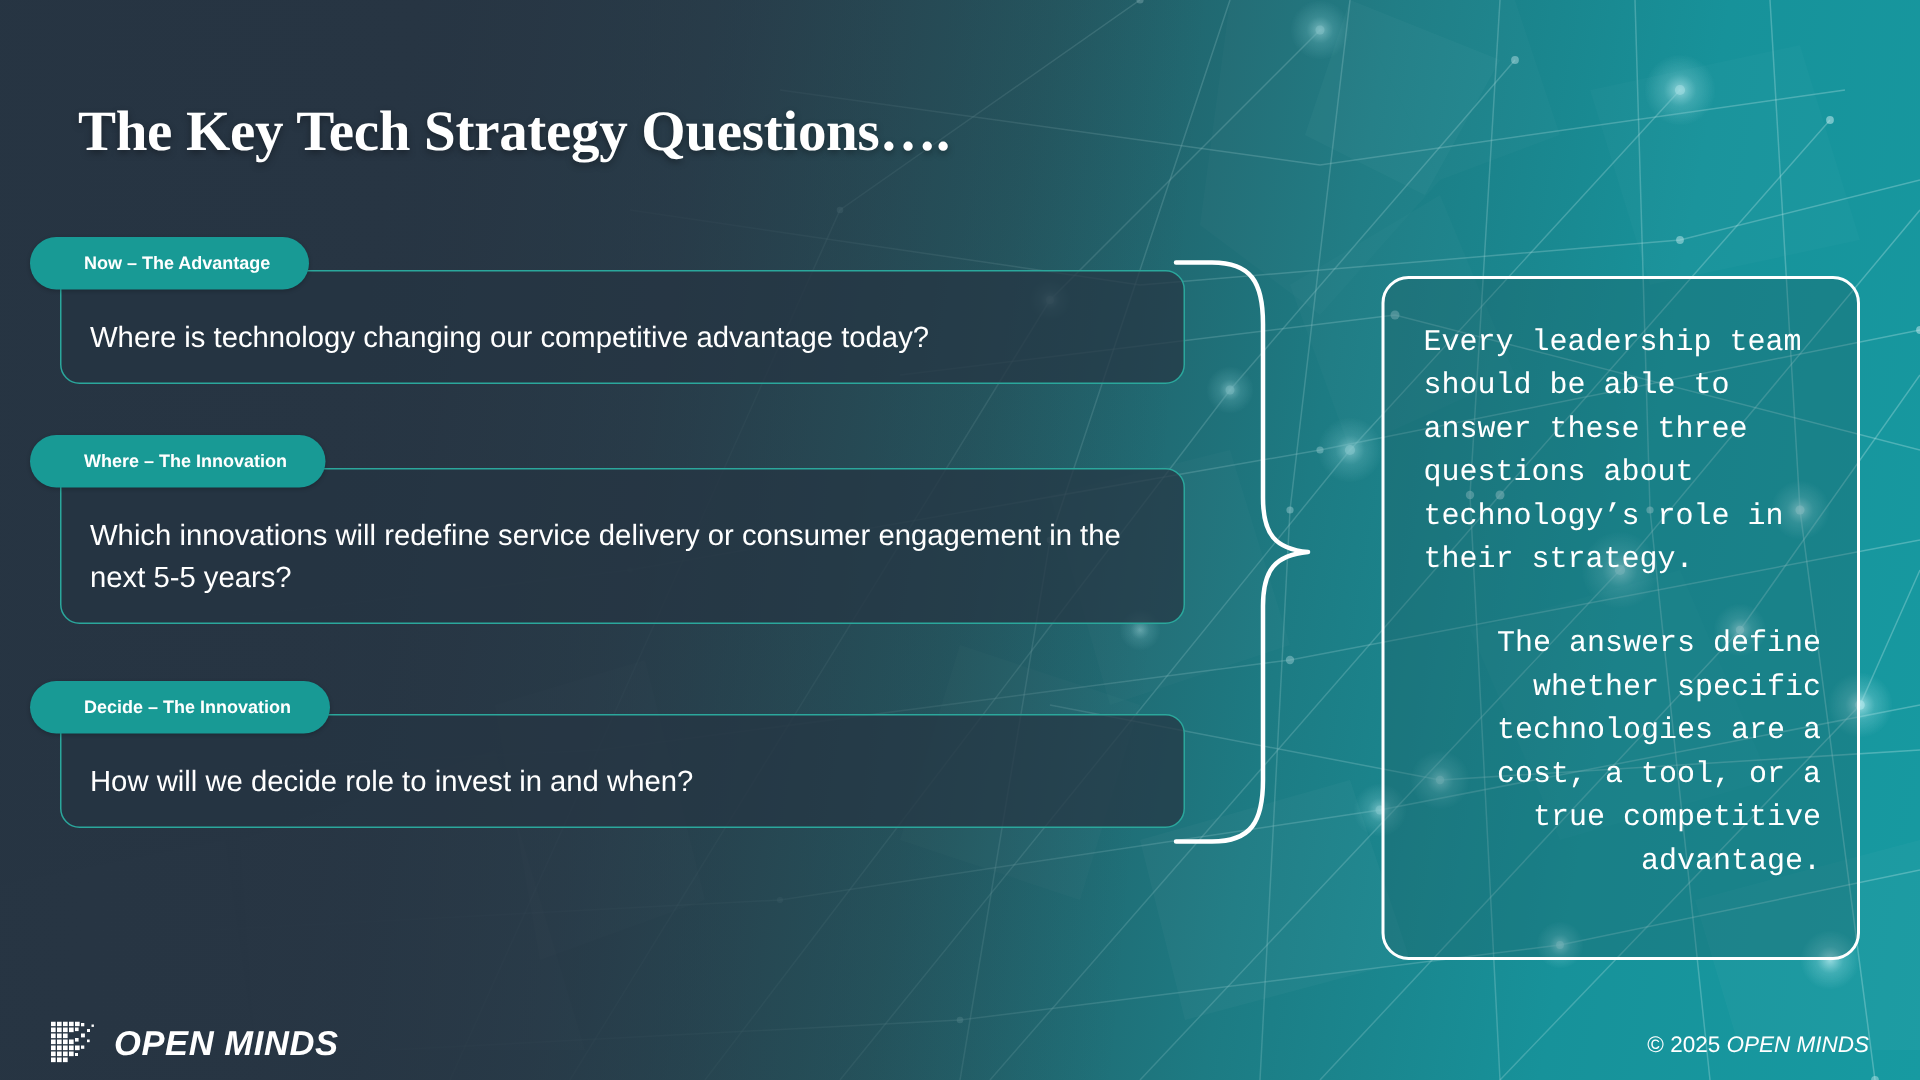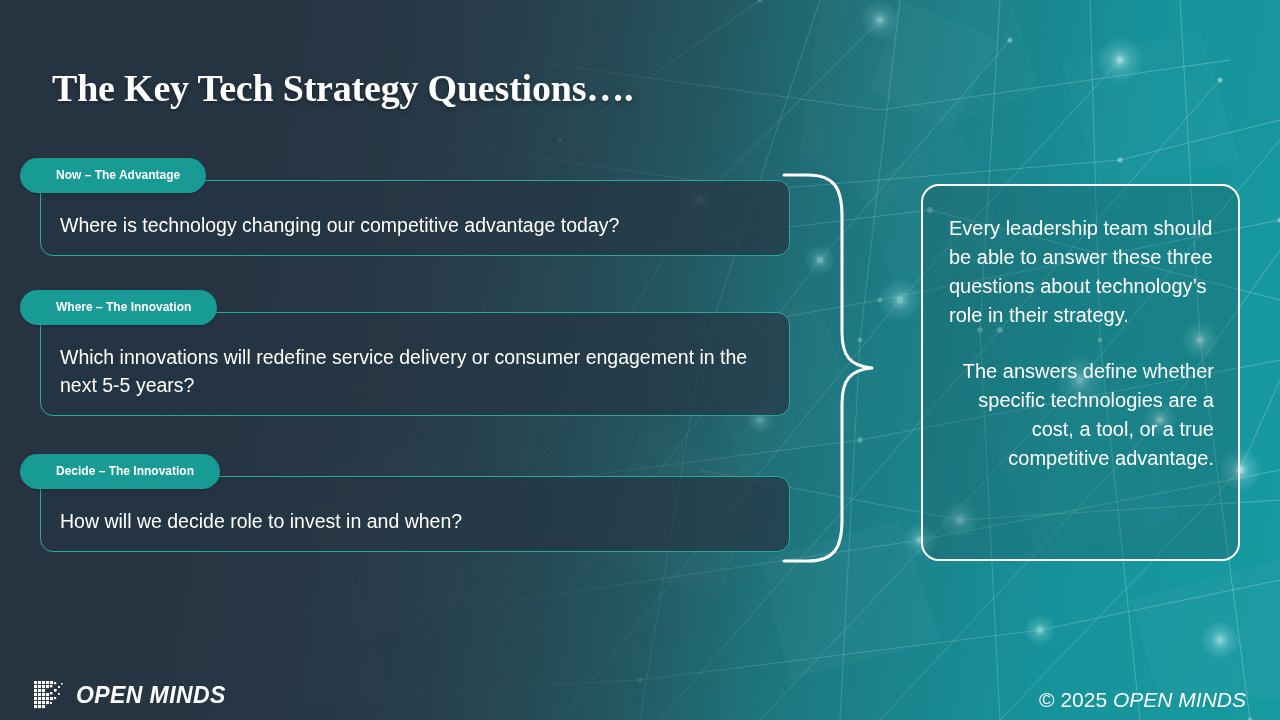--- a/index.html
+++ b/index.html
@@ -93,29 +93,30 @@
     width: 100px;
     height: 392px;
   }
 
   
   .rpanel {
     position: absolute;
     left: 921px;
     top: 184px;
     width: 319px;
-    height: 377px;
+    height: 456px;
     box-sizing: border-box;
     border: 2px solid #ffffff;
     border-radius: 18px;
     background: rgba(30,86,94,.30);
     padding: 28px 24px 0 26px;
     color: #ffffff;
     font-size: 20px;
     line-height: 29px;
+    font-family: Liberation Mono, monospace;
   }
   .rpanel p { margin: 0; }
   .rpanel p + p { margin-top: 27px; text-align: right; }
 
   
   .logo {
     position: absolute;
     left: 34px;
     top: 681px;
     display: flex;
@@ -128,21 +129,21 @@
     font-size: 23px;
     font-weight: bold;
     font-style: italic;
     letter-spacing: .4px;
   }
   .copyright {
     position: absolute;
     right: 34px;
     top: 688px;
     color: #ffffff;
-    font-size: 21px;
+    font-size: 15px;
   }
   .copyright .cr-brand { font-style: italic; }
 </style>
 </head>
 <body>
 
 <div id="slide">
 
   <svg class="bg-layer bg-poly" viewBox="0 0 1280 720" preserveAspectRatio="none">
     <g fill="#ffffff" fill-opacity="0.035">

